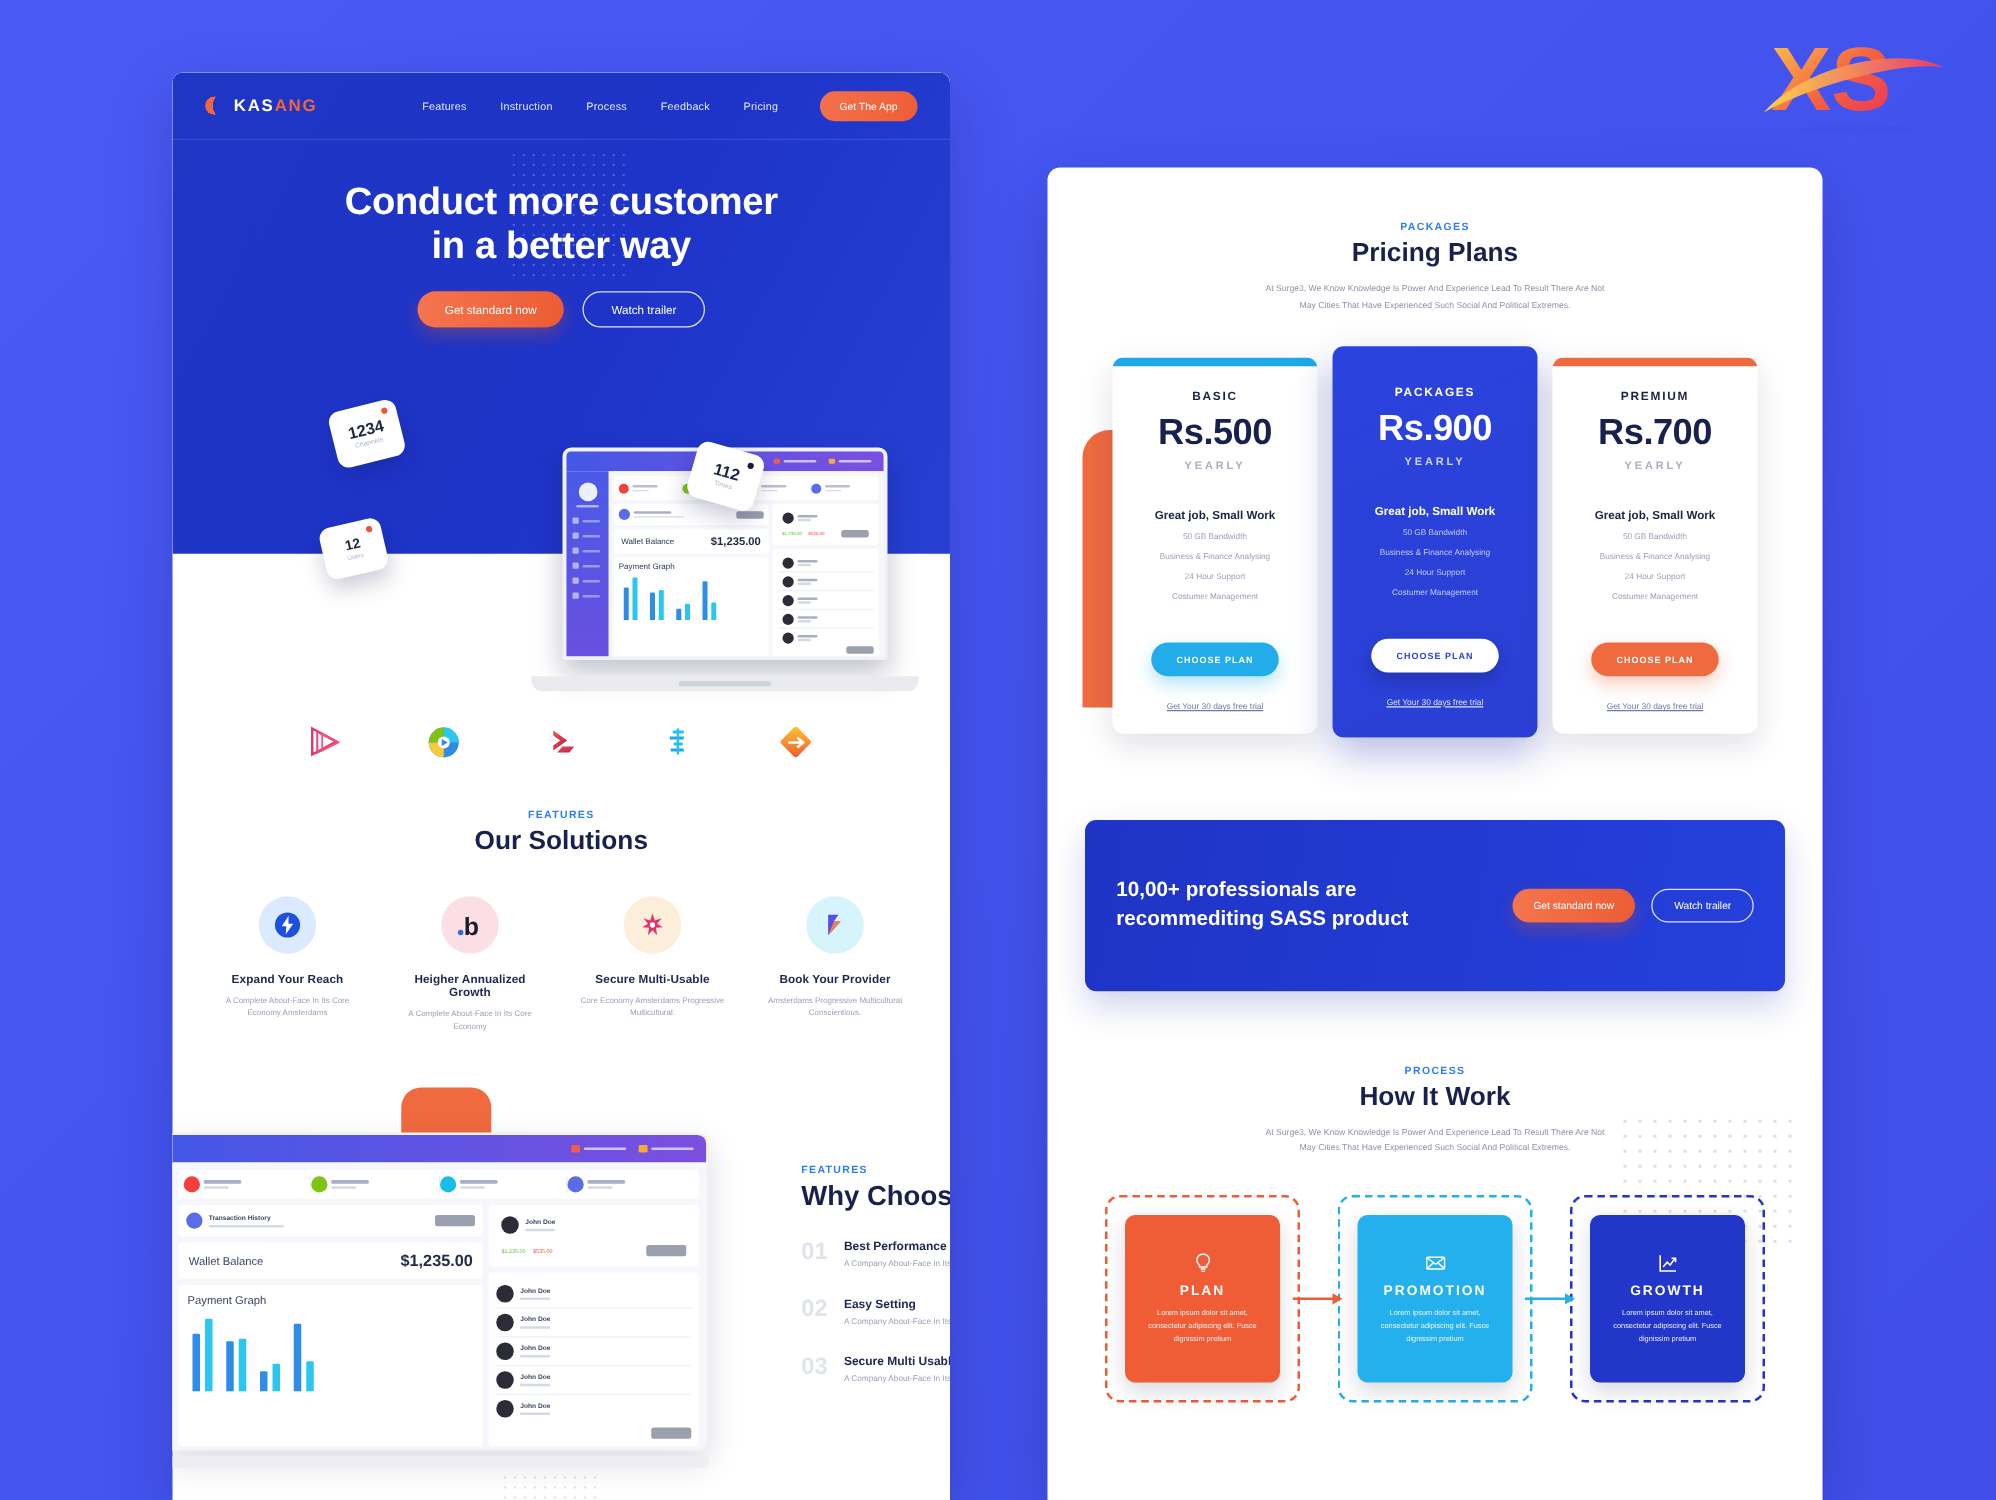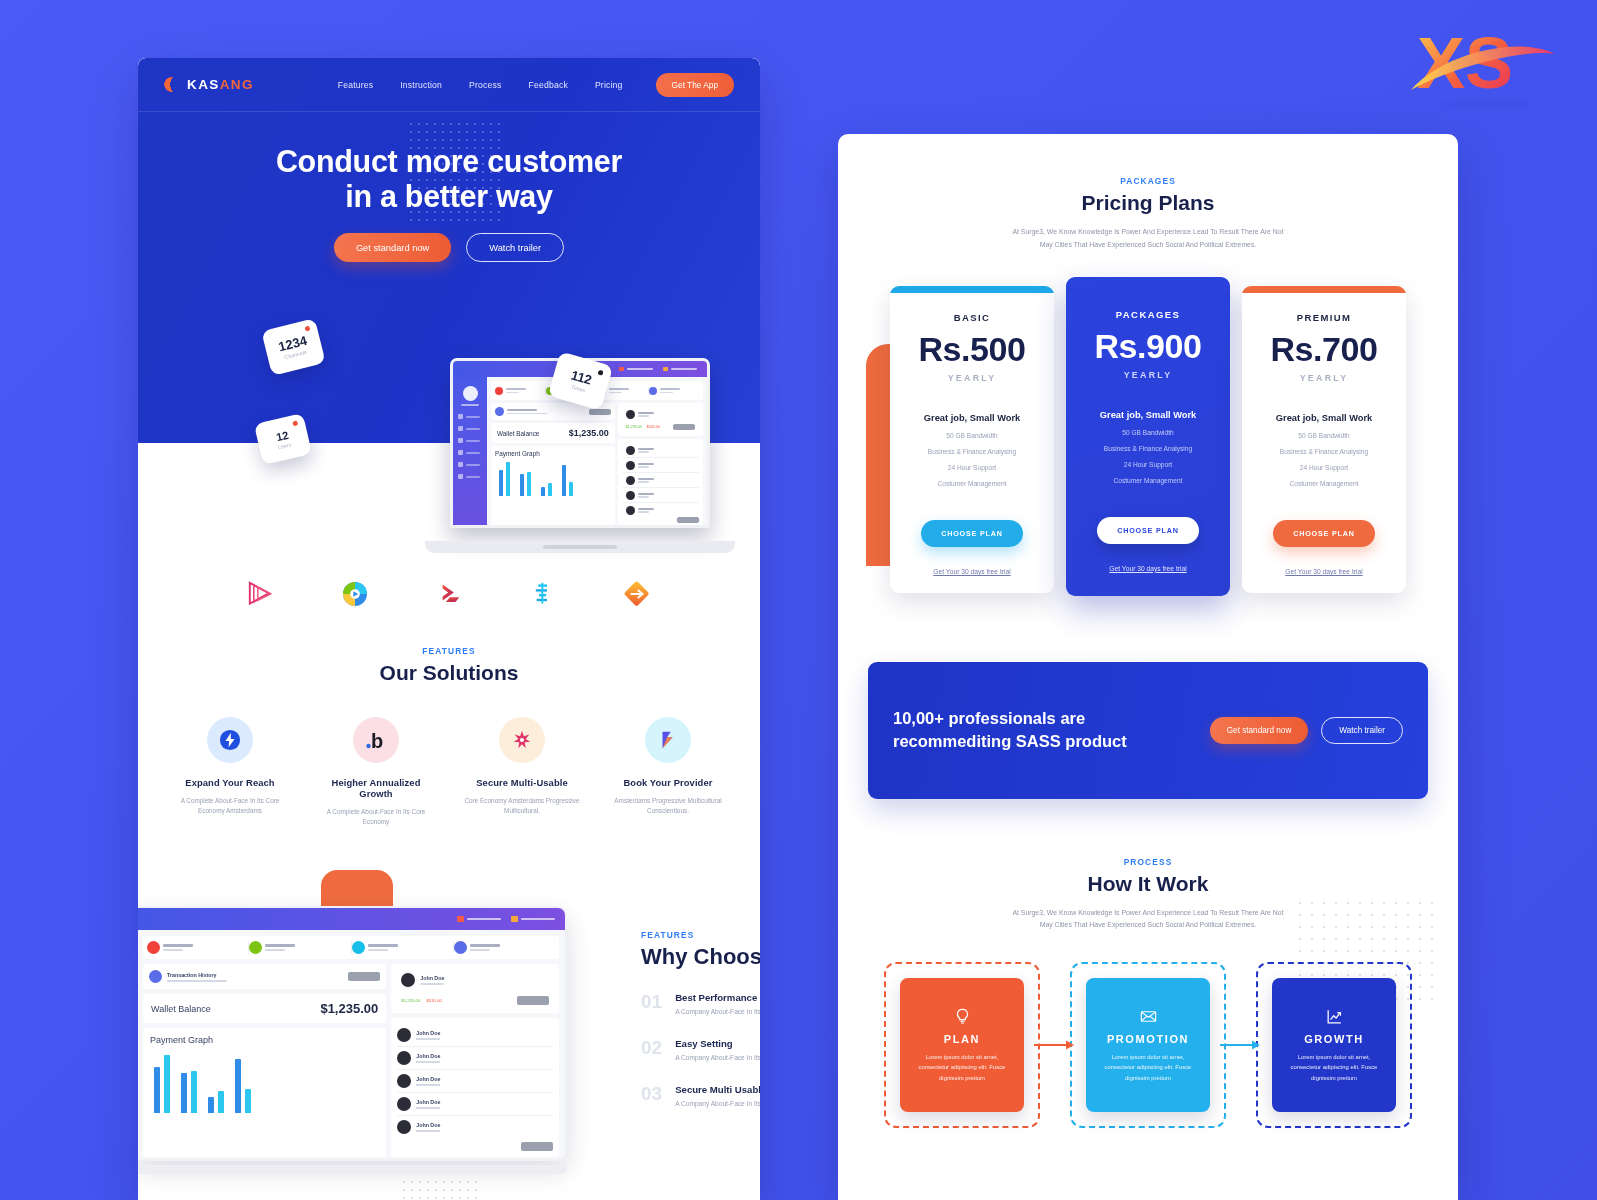--- a/index.html
+++ b/index.html
@@ -181,21 +181,21 @@
     gap:12px; margin-top:32px; }
   .orange-shape{ position:absolute; left:28px; top:60px; width:160px; height:222px;
     background:#ef6a3f; border-radius:22px 0 38px 0; z-index:1; }
   .orange-dots{ position:absolute; left:50px; top:248px; width:100px; height:38px;
     background-image:radial-gradient(#e8573a 1.2px, transparent 1.3px); background-size:8px 8px; z-index:2;}
   .pcard{ position:relative; z-index:5; width:164px; border-radius:9px; overflow:hidden;
     background:#fff; box-shadow:0 9px 24px rgba(20,25,70,.13); text-align:center;
     padding:26px 14px 18px; }
   .pcard .topbar{ position:absolute; left:0; top:0; width:100%; height:7px; }
   .pc-name{ font-size:9.5px; font-weight:bold; letter-spacing:1.4px; color:#1b2340; }
-  .pc-price{ font-size:34px; font-weight:bold; color:#18214d; margin-top:7px; letter-spacing:-.4px;}
+  .pc-price{ font-size:29px; font-weight:bold; color:#18214d; margin-top:7px; letter-spacing:-.4px;}
   .pc-per{ font-size:8.8px; font-weight:bold; letter-spacing:2.3px; color:#a9b0c2; margin-top:4px;}
   .pc-tag{ font-size:9.3px; font-weight:bold; color:#1b2340; margin-top:30px; }
   .pc-feat{ font-size:6.6px; color:#9aa1b6; margin-top:9px; }
   .pc-btn{ border:none; cursor:pointer; font-size:7.2px; font-weight:bold; letter-spacing:.8px;
     border-radius:18px; padding:9px 20px; margin-top:33px; }
   .pc-trial{ display:block; font-size:6.7px; margin-top:21px; text-decoration:underline; cursor:pointer;}
   .pcard.featured{ padding-top:32px; padding-bottom:24px; margin-top:-7px;
     background:linear-gradient(160deg,#2a43dd,#2b3fd4); box-shadow:0 14px 30px rgba(25,40,170,.3);}
   .pcard.featured .pc-name,.pcard.featured .pc-price,.pcard.featured .pc-tag{ color:#fff;}
   .pcard.featured .pc-per{ color:#cfd6ff; }

